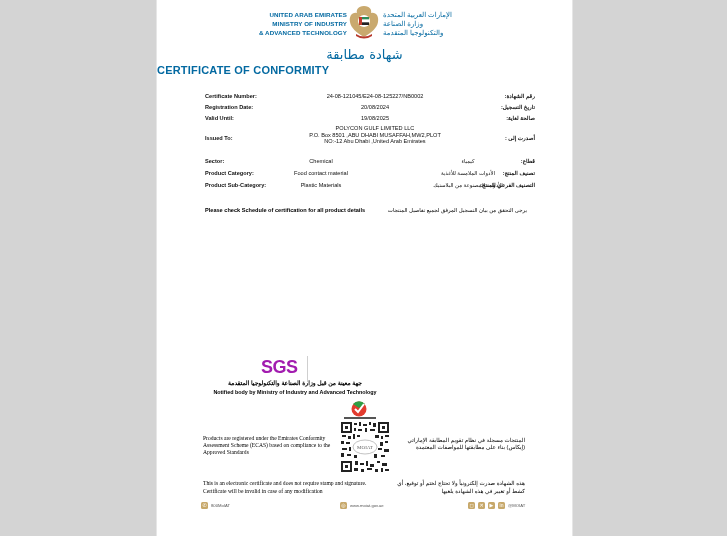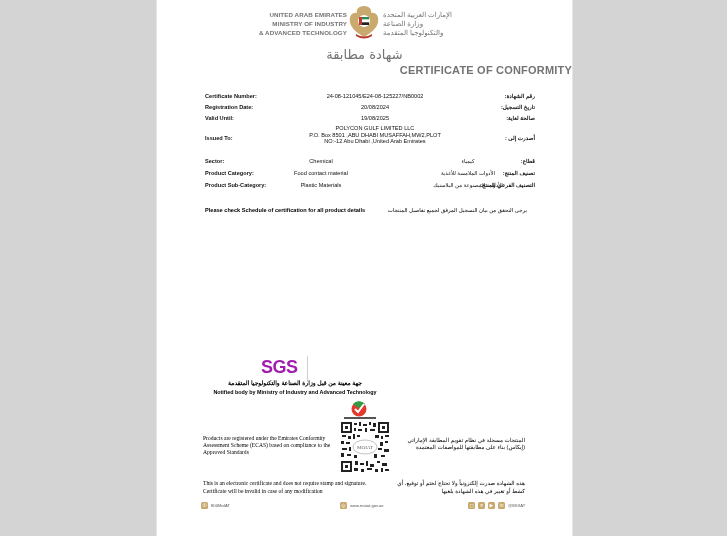--- a/index.html
+++ b/index.html
@@ -1,23 +1,23 @@
 <!DOCTYPE html>
 <html><head>
 <meta charset="utf-8">
 <style>
   html,body{margin:0;padding:0;}
   body{width:727px;height:536px;background:#d4d4d4;position:relative;overflow:hidden;font-family:"Liberation Sans",sans-serif;}
   .page{position:absolute;left:156px;top:0;width:415px;height:536px;background:#ffffff;border-left:1px solid #e6e6e6;border-right:1px solid #e6e6e6;}
-  .gold{color:#737373;}
+  .gold{color:#0369a1;}
   .hdr-en{position:absolute;left:92px;top:10px;width:98px;text-align:right;font-size:6.2px;font-weight:bold;line-height:9px;letter-spacing:.1px;}
   .hdr-ar{position:absolute;left:226px;top:10px;width:100px;text-align:left;font-size:7px;line-height:9px;direction:rtl;}
   .emblem{position:absolute;left:191px;top:4px;width:32px;height:36px;}
   .title-ar{position:absolute;left:0;width:415px;top:47px;text-align:center;font-size:13px;font-family:"DejaVu Sans",sans-serif;}
-  .title-en{position:absolute;left:0;width:415px;top:64px;text-align:right;font-size:11px;font-weight:bold;letter-spacing:.2px;}
+  .title-en{position:absolute;left:0;width:415px;top:64px;text-align:left;font-size:11px;font-weight:bold;letter-spacing:.2px;}
   .row{position:absolute;left:48px;width:320px;font-size:5.6px;color:#111;}
   .lbl{position:absolute;left:0;font-weight:bold;}
   .val{position:absolute;left:80px;width:180px;text-align:center;}
   .ar{position:absolute;right:-10px;text-align:right;direction:rtl;font-size:5.6px;font-weight:bold;}
   .arval{position:absolute;left:218px;width:90px;text-align:center;direction:rtl;font-size:5.4px;}
   .note{position:absolute;left:48px;top:207px;font-size:5.6px;font-weight:bold;}
   .note-ar{position:absolute;left:228px;width:142px;top:207px;text-align:right;direction:rtl;font-size:5.4px;}
   .sgs{position:absolute;left:104px;top:357px;font-size:18px;font-weight:bold;color:#a21caf;letter-spacing:-.5px;}
   .sgs-line{position:absolute;left:150px;top:356px;width:1px;height:26px;background:#cfcfcf;}
   .nb-ar{position:absolute;left:48px;top:379px;width:180px;text-align:center;direction:rtl;font-size:6px;font-weight:bold;}

